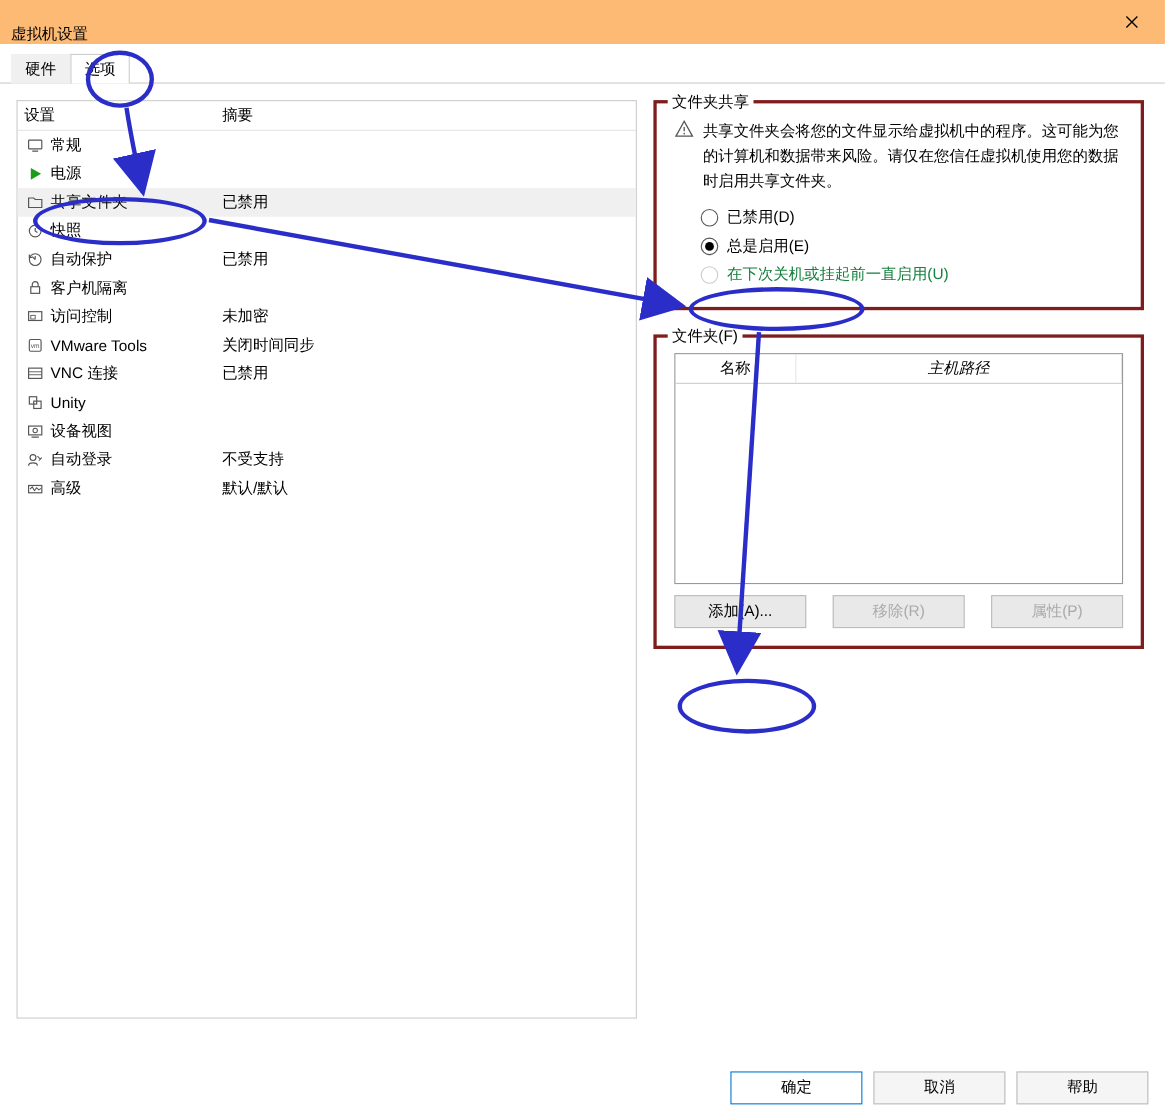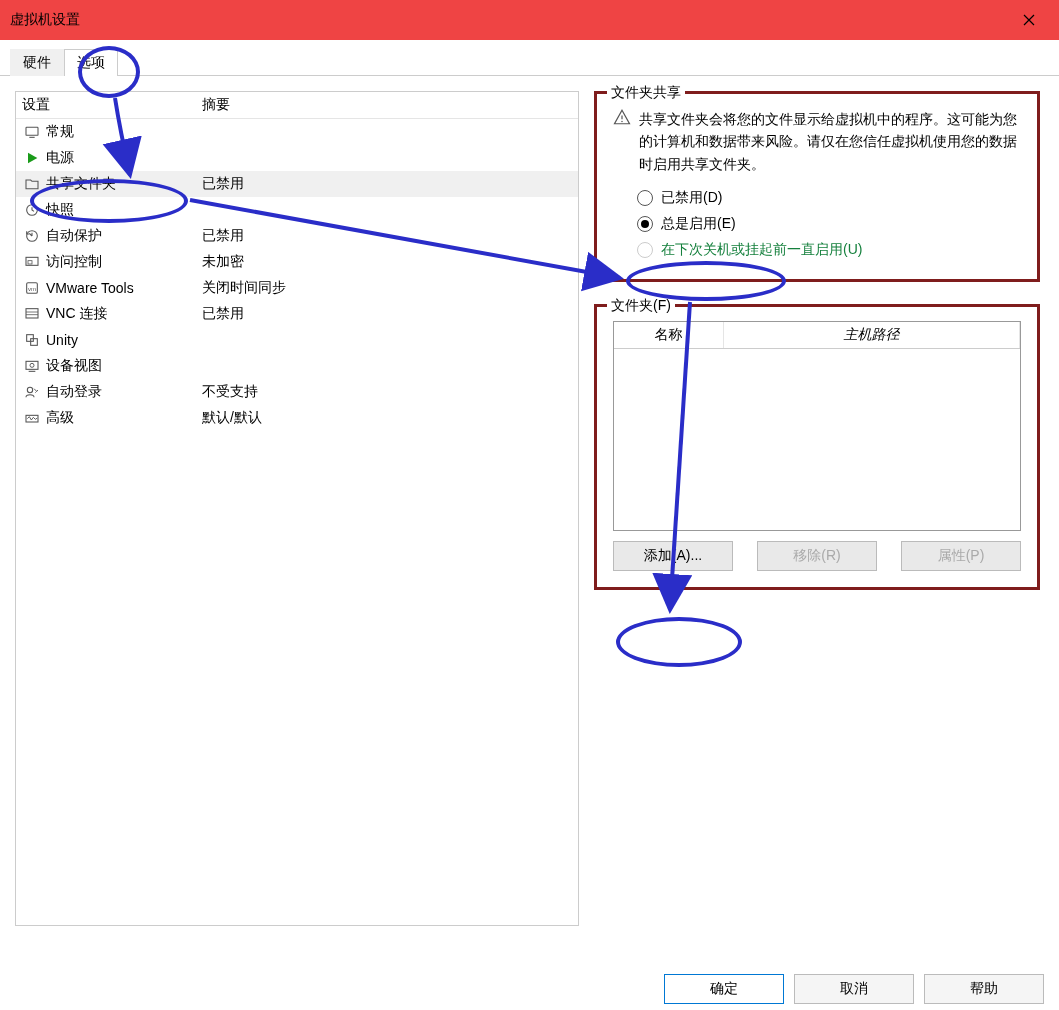--- a/index.html
+++ b/index.html
@@ -8,23 +8,23 @@
     font-size: 14px;
     background: #fff;
     width: 1059px;
     height: 1010px;
     position: relative;
     color: #000;
   }
   .titlebar {
     height: 40px;
     display: flex;
-    align-items: center;
+    align-items: flex-end;
     padding: 0 10px;
-    background: #ef4444;
+    background: #fdba74;
   }
   .titlebar .title { flex: 1; font-size: 14px; }
   .titlebar .close {
     width: 40px; height: 40px;
     display: flex; align-items: center; justify-content: center;
     font-size: 16px; cursor: pointer;
   }
   .tabs {
     display: flex;
     border-bottom: 1px solid #ccc;
@@ -214,20 +214,30 @@
               <path d="M8 8 L12 12 M12 12 L12 7" stroke="#555" stroke-width="1.6" fill="none"></path>
               <path d="M4 5 L4 9 L8 9" stroke="#555" stroke-width="1.6" fill="none"></path>
             </svg>
           </span>
           <span class="label">自动保护</span>
           <span class="summary">已禁用</span>
         </div>
         <div class="row">
           <span class="icon">
             <svg width="16" height="16" viewBox="0 0 24 24">
+              <rect x="6" y="10" width="12" height="9" fill="none" stroke="#555" stroke-width="1.6"></rect>
+              <path d="M8 10 L8 7 A4 4 0 0 1 16 7 L16 10" fill="none" stroke="#555" stroke-width="1.6"></path>
+            </svg>
+          </span>
+          <span class="label">客户机隔离</span>
+          <span class="summary"></span>
+        </div>
+        <div class="row">
+          <span class="icon">
+            <svg width="16" height="16" viewBox="0 0 24 24">
               <rect x="3" y="5" width="18" height="12" fill="none" stroke="#555" stroke-width="1.6"></rect>
               <rect x="6" y="10" width="6" height="5" fill="none" stroke="#555" stroke-width="1.2"></rect>
             </svg>
           </span>
           <span class="label">访问控制</span>
           <span class="summary">未加密</span>
         </div>
         <div class="row">
           <span class="icon">
             <svg width="16" height="16" viewBox="0 0 24 24">

